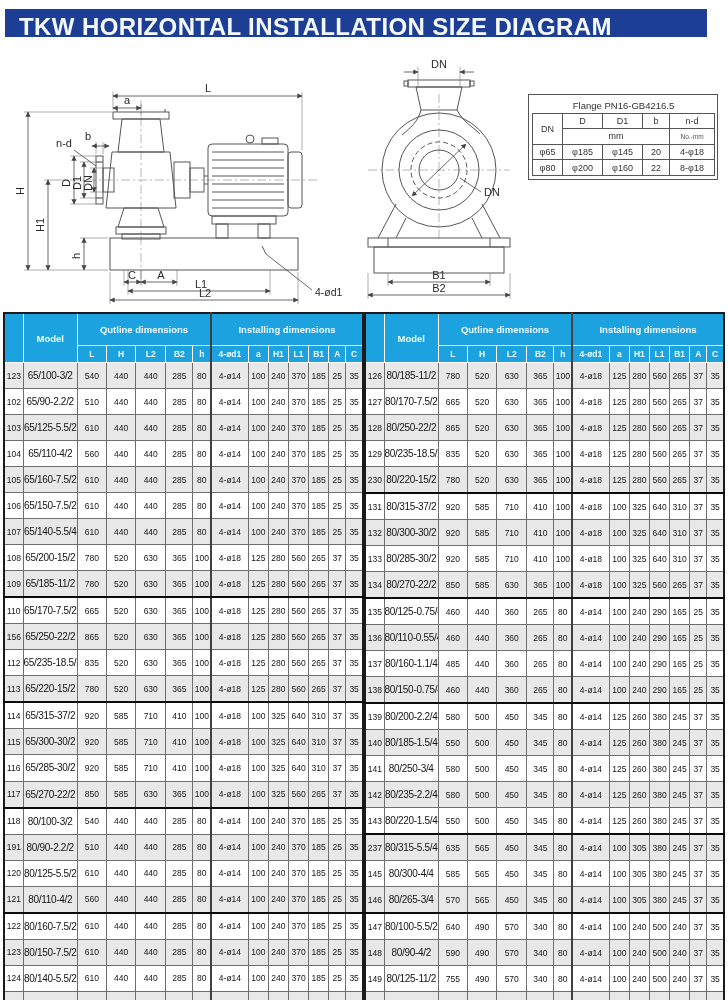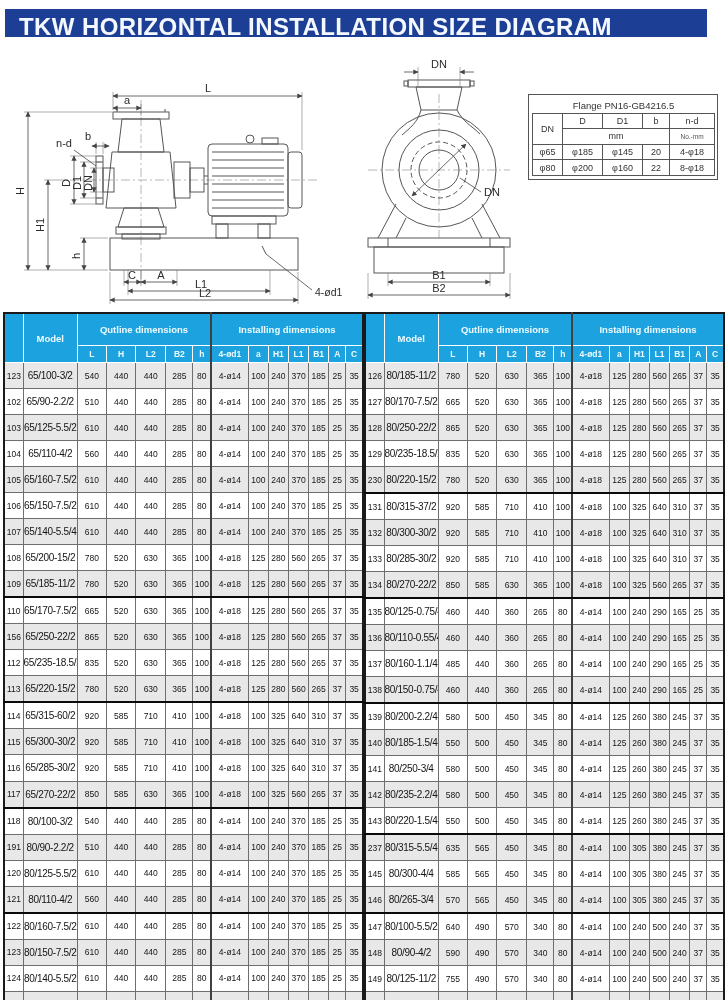--- a/index.html
+++ b/index.html
@@ -461,21 +461,21 @@
             <td class="thickleft">4-ø18</td>
             <td>125</td>
             <td>280</td>
             <td>560</td>
             <td>265</td>
             <td>37</td>
             <td>35</td>
           </tr>
           <tr>
             <td>114</td>
-            <td class="model">65/315-60/2</td>
+            <td class="model">65/315-37/2</td>
             <td>920</td>
             <td>585</td>
             <td>710</td>
             <td>410</td>
             <td>100</td>
             <td class="thickleft">4-ø18</td>
             <td>100</td>
             <td>325</td>
             <td>640</td>
             <td>310</td>

